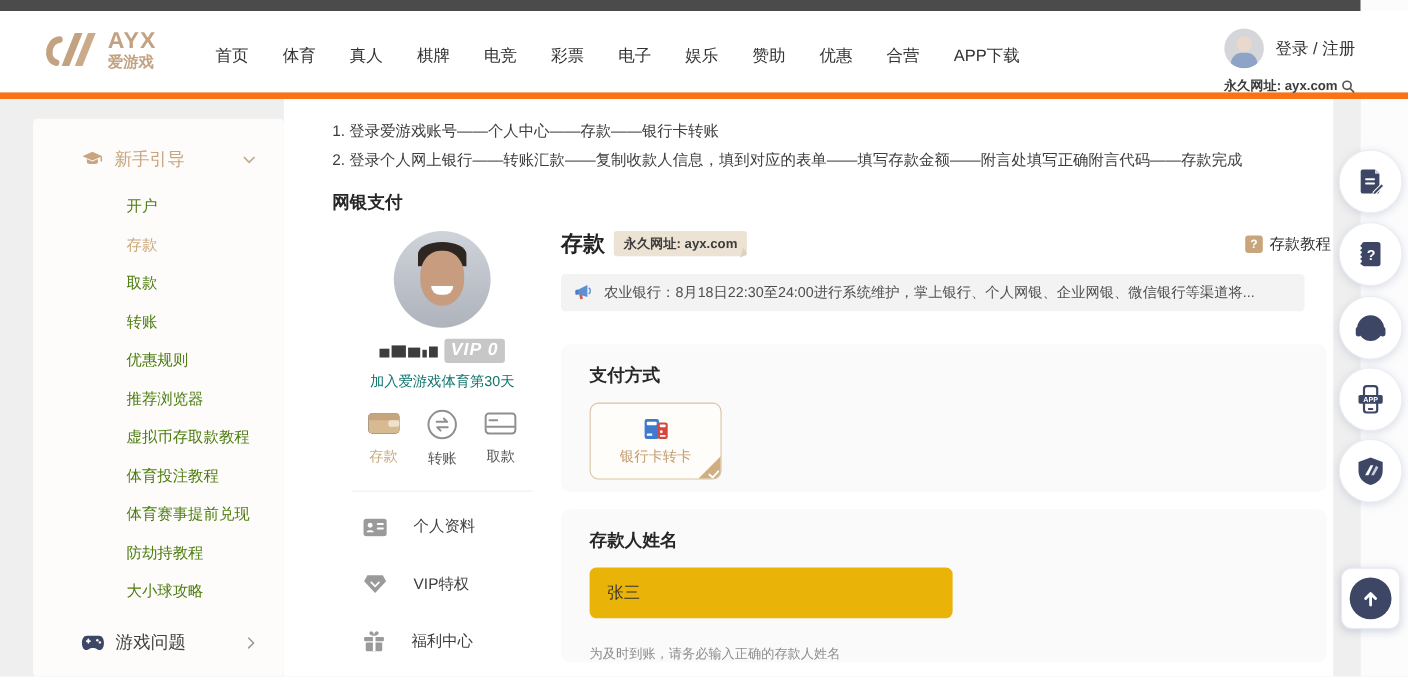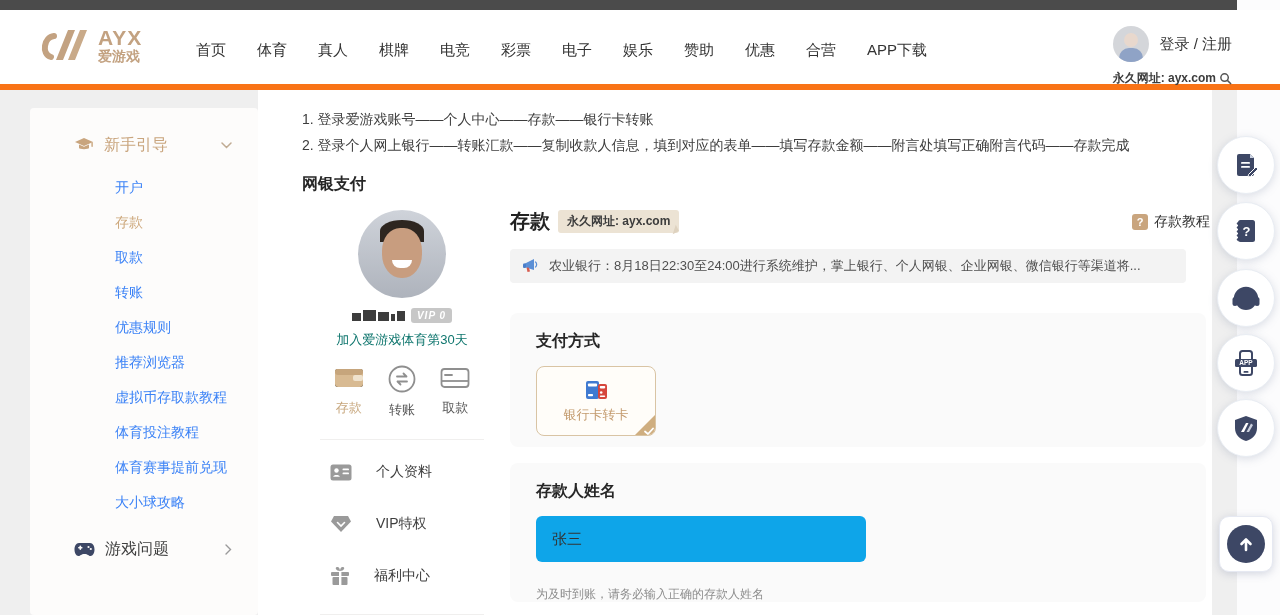--- a/index.html
+++ b/index.html
@@ -26,40 +26,40 @@
   .hdr-avatar .body { position:absolute; left:6px; top:22px; width:24px; height:14px; border-radius:10px 10px 0 0; background:#8fa3c6; }
   .login { font-size:15px; color:#333; }
   .perm-url { margin-top:8px; font-size:12px; font-weight:bold; color:#3c3c3c; display:flex; align-items:center; gap:3px; justify-content:flex-end; }
 
   
   .sidebar { position:absolute; left:30px; top:108px; width:228px; height:507px; background:#fdfcfb; border-radius:4px; padding-top:20px; }
   .side-head { display:flex; align-items:center; height:34px; padding-left:44px; color:#c9a57e; cursor:pointer; }
   .side-head .lbl { font-size:16px; margin-left:10px; }
   .side-head .chev { margin-left:auto; margin-right:26px; }
   .side-items { padding:8px 0 6px 0; }
-  .side-item { height:35px; line-height:35px; padding-left:85px; font-size:14px; color:#3b82f6; cursor:pointer; }
+  .side-item { height:35px; line-height:35px; padding-left:85px; font-size:14px; color:#4d7c0f; cursor:pointer; }
   .side-item.active { color:#cda87c; }
   .side-head.dark { color:#3f3f3f; margin-top:6px; }
   .side-head.dark .lbl { font-size:16px; }
 
   
   .main { position:absolute; left:258px; top:90px; width:954px; height:525px; background:#fff; }
   .instr { position:absolute; left:44px; top:16px; font-size:14px; color:#3d3d3d; line-height:26px; }
   .pay-title { position:absolute; left:44px; top:84px; font-size:16px; font-weight:bold; color:#262626; }
 
   
   .profile { position:absolute; left:54px; top:120px; width:180px; text-align:center; }
   .avatar { width:88px; height:88px; border-radius:50%; margin:0 auto; background:linear-gradient(180deg,#cfd3da,#aeb3bc); position:relative; overflow:hidden; }
   .avatar .face { position:absolute; left:24px; top:18px; width:40px; height:50px; border-radius:45% 45% 48% 48%; background:#c89d7f; }
   .avatar .hair { position:absolute; left:22px; top:10px; width:44px; height:22px; border-radius:50% 50% 0 0; background:#2e2620; }
   .avatar .smile { position:absolute; left:34px; top:50px; width:20px; height:8px; border-radius:0 0 12px 12px; background:#fff; }
   .uname-row { margin-top:10px; display:flex; align-items:center; justify-content:center; gap:6px; }
   .censor { display:inline-flex; gap:2px; align-items:flex-end; }
   .censor i { display:inline-block; background:#3d3d3d; }
-  .vip-badge { background:#c7c7c7; color:#fff; font-size:10px; font-weight:bold; font-style:italic; border-radius:3px; padding:2px 6px; letter-spacing:1px; }
+  .vip-badge { background:#c7c7c7; color:#fff; font-size:16px; font-weight:bold; font-style:italic; border-radius:3px; padding:2px 6px; letter-spacing:1px; }
   .joined { margin-top:8px; font-size:13px; color:#0f766e; }
   .quick { margin-top:16px; display:flex; justify-content:space-between; padding:0 10px; }
   .quick-item { width:54px; display:flex; flex-direction:column; align-items:center; gap:8px; cursor:pointer; }
   .quick-item .ql { font-size:13px; color:#555; }
   .quick-item.active .ql { color:#c8a87f; }
   .divider { height:1px; background:#f0efee; margin:20px 8px 0 8px; }
   .pmenu { margin-top:6px; text-align:left; }
   .pmenu-item { display:flex; align-items:center; gap:24px; height:52px; padding-left:18px; cursor:pointer; }
   .pmenu-item .ml { font-size:14px; color:#3e3e3e; }
 
@@ -74,21 +74,21 @@
   .dep-tutorial .tl { font-size:14px; color:#333; }
   .notice { margin-top:14px; width:676px; height:34px; background:#f3f3f3; border-radius:4px; display:flex; align-items:center; gap:9px; padding:0 12px; }
   .notice .nt { font-size:13px; color:#4f4f4f; white-space:nowrap; overflow:hidden; text-overflow:ellipsis; }
   .card { background:#fafafa; border-radius:8px; width:696px; padding:18px 26px; }
   .card.payment { margin-top:30px; height:134px; }
   .card-title { font-size:16px; font-weight:bold; color:#262626; }
   .method { margin-top:14px; width:120px; height:70px; background:#fffdf9; border:1px solid #d9c4a4; border-radius:8px; position:relative; overflow:hidden; display:flex; flex-direction:column; align-items:center; justify-content:center; gap:5px; cursor:pointer; }
   .method .mlabel { font-size:13px; color:#c39a6d; }
   .method .corner { position:absolute; right:-1px; bottom:-1px; }
   .card.name { margin-top:16px; height:139px; }
-  .input-box { margin-top:14px; width:330px; height:46px; background:#0ea5e9; border-radius:6px; display:flex; align-items:center; padding:0 16px; font-size:15px; color:#333; cursor:text; }
+  .input-box { margin-top:14px; width:330px; height:46px; background:#eab308; border-radius:6px; display:flex; align-items:center; padding:0 16px; font-size:15px; color:#333; cursor:text; }
   .hint { margin-top:24px; font-size:12px; color:#8d8d8d; }
 
   
   .fab { position:absolute; left:1217px; width:58px; height:58px; background:#fff; border:1px solid #e9edf3; border-radius:50%; box-shadow:0 2px 8px rgba(120,130,160,.25); display:flex; align-items:center; justify-content:center; cursor:pointer; z-index:5; }
   .fab-top { position:absolute; left:1219px; top:516px; width:54px; height:56px; background:#fff; border:1px solid #e6e9f2; border-radius:10px; box-shadow:0 2px 8px rgba(120,130,160,.3); display:flex; align-items:center; justify-content:center; cursor:pointer; z-index:5; }
   .fab-top .circ { width:38px; height:38px; border-radius:50%; background:#3d4765; display:flex; align-items:center; justify-content:center; }
 
   svg { display:block; }
 </style>
 </head>
@@ -166,20 +166,21 @@
     <div class="side-items">
       <div class="side-item">开户</div>
       <div class="side-item active">存款</div>
       <div class="side-item">取款</div>
       <div class="side-item">转账</div>
       <div class="side-item">优惠规则</div>
       <div class="side-item">推荐浏览器</div>
       <div class="side-item">虚拟币存取款教程</div>
       <div class="side-item">体育投注教程</div>
       <div class="side-item">体育赛事提前兑现</div>
+      <div class="side-item">防劫持教程</div>
       <div class="side-item">大小球攻略</div>
     </div>
     <div class="side-head dark">
       <span>
         <svg width="21" height="15" viewBox="0 0 21 15">
             <path d="M5 1 H16 C19 1 20.5 4 20.5 7.5 C20.5 11 19 14 16.5 14 C14.5 14 14 12 10.5 12 C7 12 6.5 14 4.5 14 C2 14 0.5 11 0.5 7.5 C0.5 4 2 1 5 1 Z" fill="#3d4765"></path>
             <rect x="4" y="5" width="4.6" height="1.6" rx="0.8" fill="#fdfcfb"></rect>
             <rect x="5.5" y="3.5" width="1.6" height="4.6" rx="0.8" fill="#fdfcfb"></rect>
             <circle cx="14.5" cy="5" r="1.1" fill="#fdfcfb"></circle>
             <circle cx="16.8" cy="7" r="1.1" fill="#fdfcfb"></circle>

